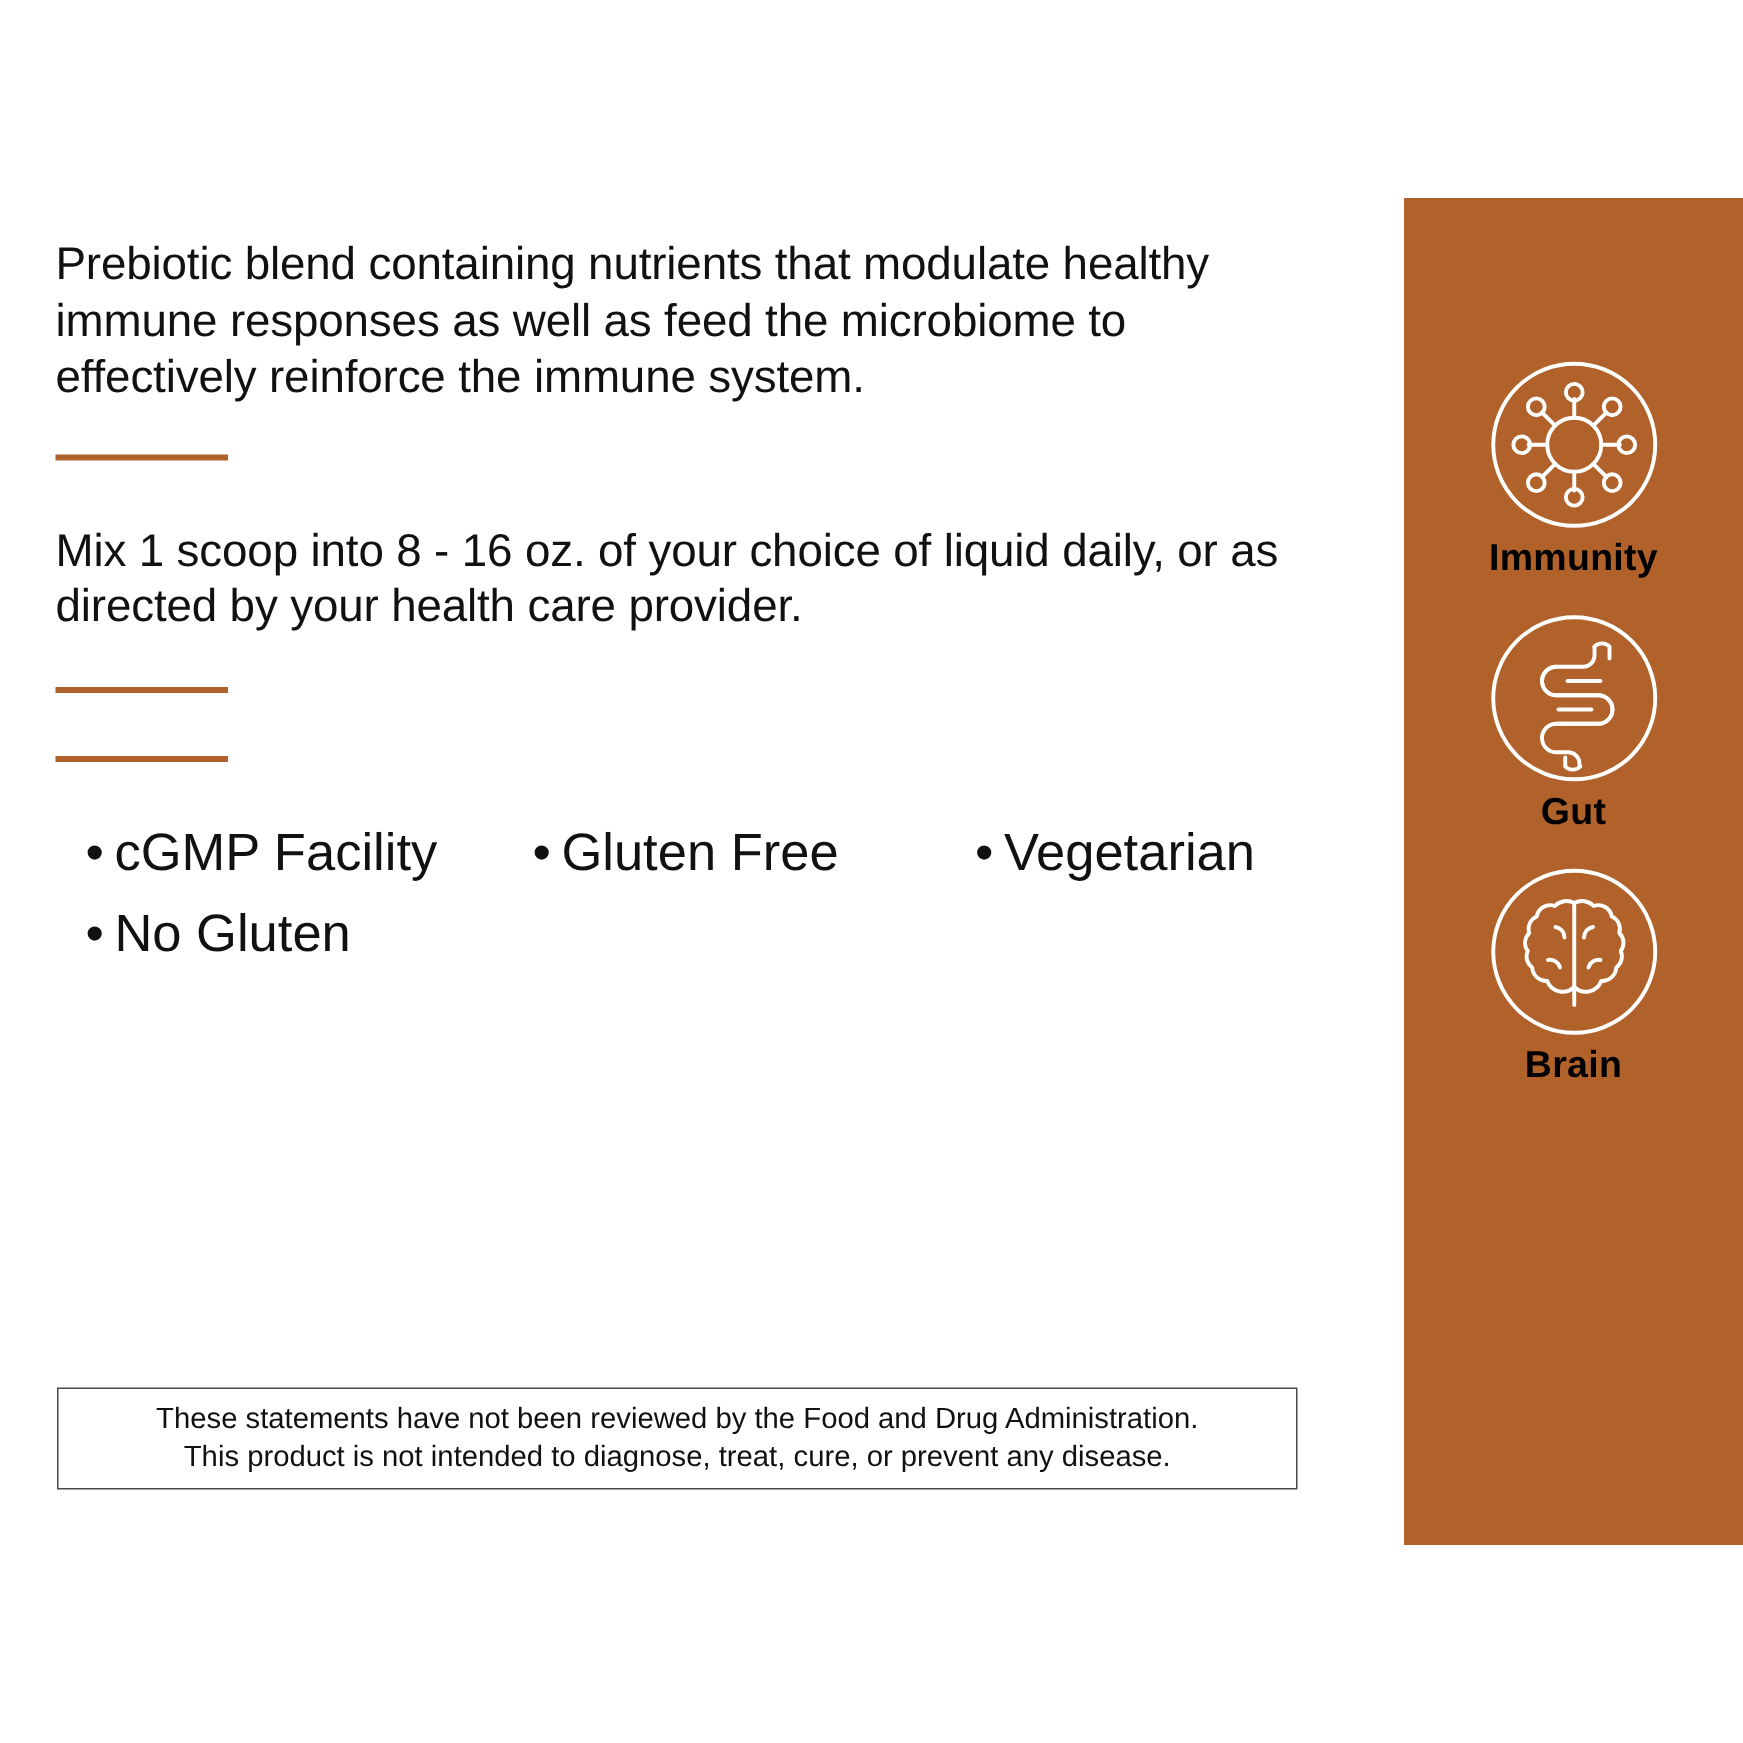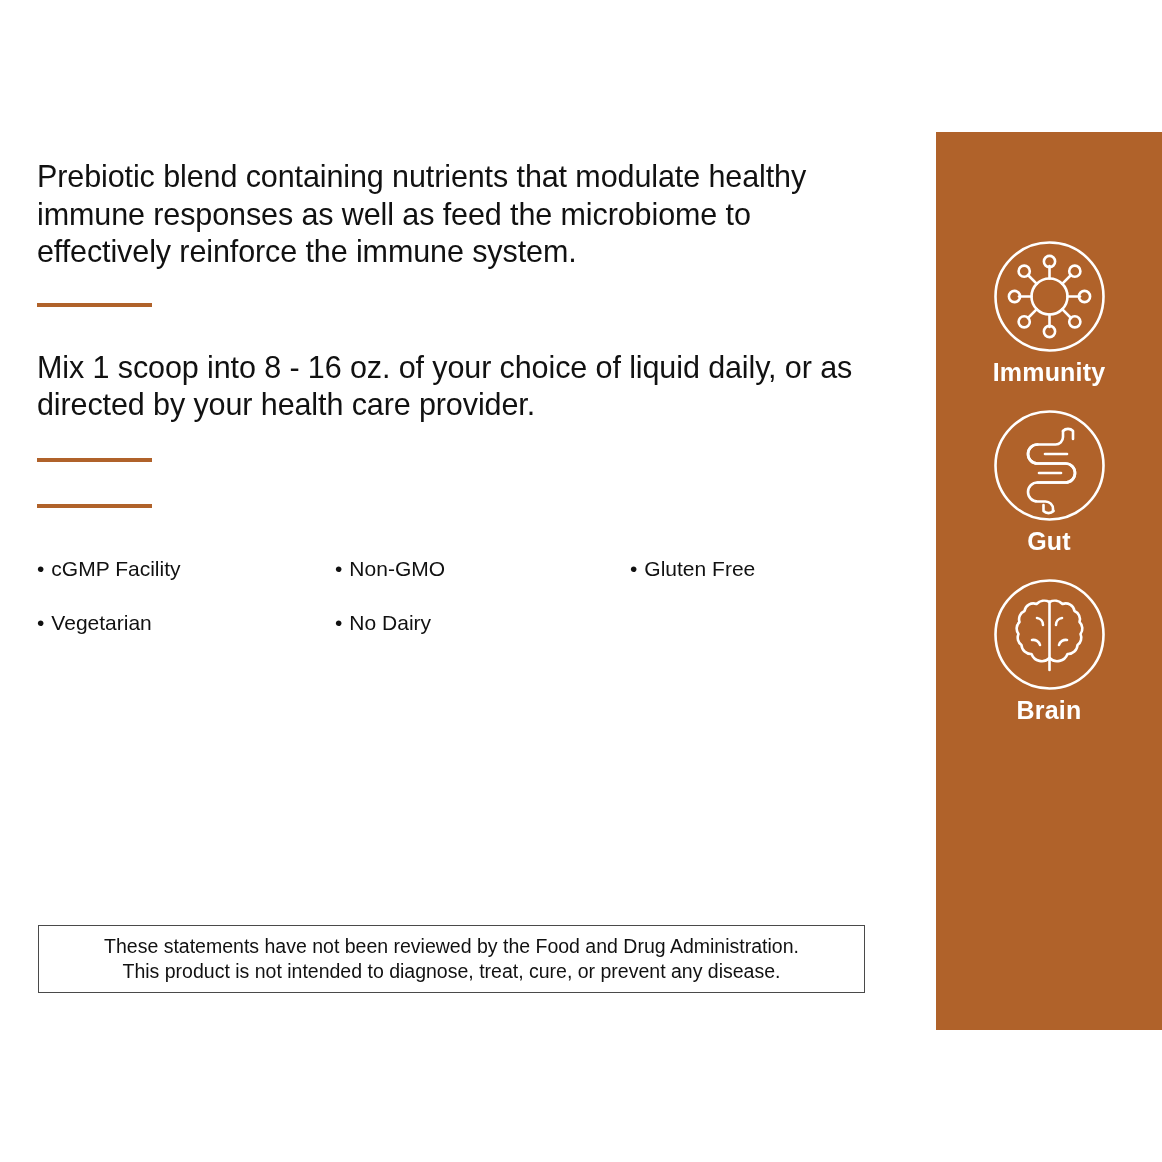--- a/index.html
+++ b/index.html
@@ -47,24 +47,25 @@
   #divider-three { margin-top: 34px; margin-bottom: 38px; }
 
   
   #feature-bullets {
     display: grid;
     grid-template-columns: 298px 295px auto;
     row-gap: 8px;
   }
 
   .bullet-item {
-    font-size: 21px;
+    font-size: 35px;
     line-height: 46px;
     color: #111111;
     white-space: nowrap;
+    margin-left: 20px;
   }
   .bullet-dot { margin-right: 7px; }
 
   
   #disclaimer-box {
     position: absolute;
     left: 38px;
     top: 925px;
     width: 827px;
     height: 68px;
@@ -112,21 +113,21 @@
   .benefit-icon {
     width: 113px;
     height: 113px;
     display: block;
   }
 
   .benefit-label {
     margin-top: 5px;
     font-size: 25px;
     font-weight: bold;
-    color: #ffffff;
+    color: #000000;
     letter-spacing: 0.2px;
     white-space: nowrap;
   }
 </style>
 </head>
 <body>
 
 <div id="label-panel">
 
   <div id="content-column">
@@ -137,24 +138,23 @@
 
     <p class="body-paragraph">Mix 1 scoop into 8 - 16 oz. of your choice of liquid daily, or as directed by your health care provider.</p>
 
     <hr id="divider-two" class="section-divider">
 
 
     <hr id="divider-three" class="section-divider">
 
     <div id="feature-bullets">
       <div class="bullet-item"><span class="bullet-dot">•</span><span>cGMP Facility</span></div>
-      <div class="bullet-item"><span class="bullet-dot">•</span><span>Non-GMO</span></div>
       <div class="bullet-item"><span class="bullet-dot">•</span><span>Gluten Free</span></div>
       <div class="bullet-item"><span class="bullet-dot">•</span><span>Vegetarian</span></div>
-      <div class="bullet-item"><span class="bullet-dot">•</span><span>No Dairy</span></div>
+      <div class="bullet-item"><span class="bullet-dot">•</span><span>No Gluten</span></div>
     </div>
 
   </div>
 
   <div id="disclaimer-box">
     <div class="disclaimer-line">These statements have not been reviewed by the Food and Drug Administration.</div>
     <div class="disclaimer-line">This product is not intended to diagnose, treat, cure, or prevent any disease.</div>
   </div>
 
   <aside id="benefit-sidebar">

